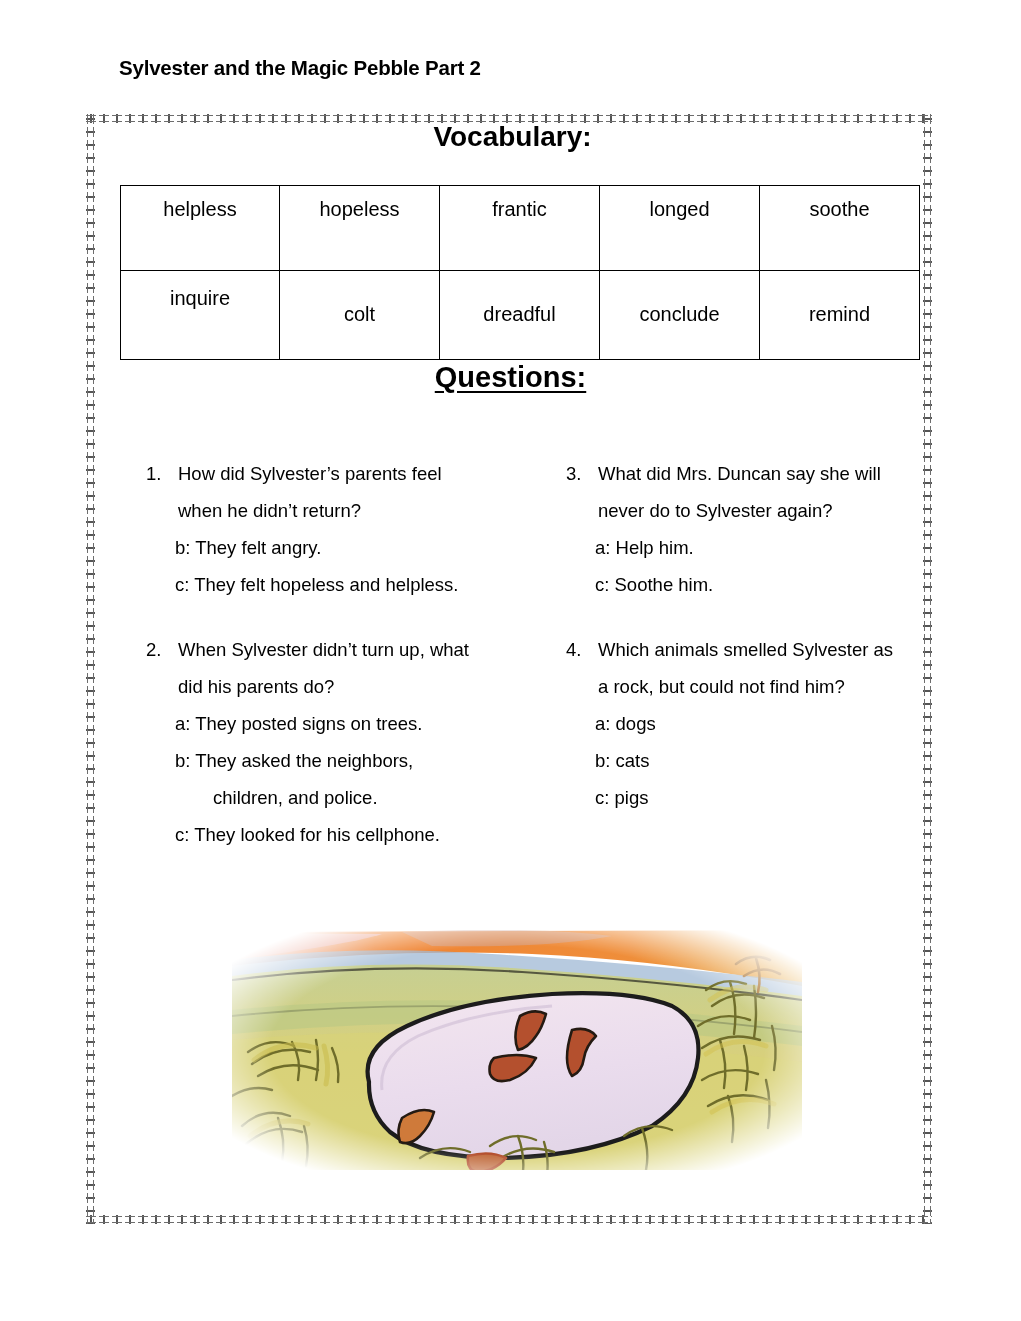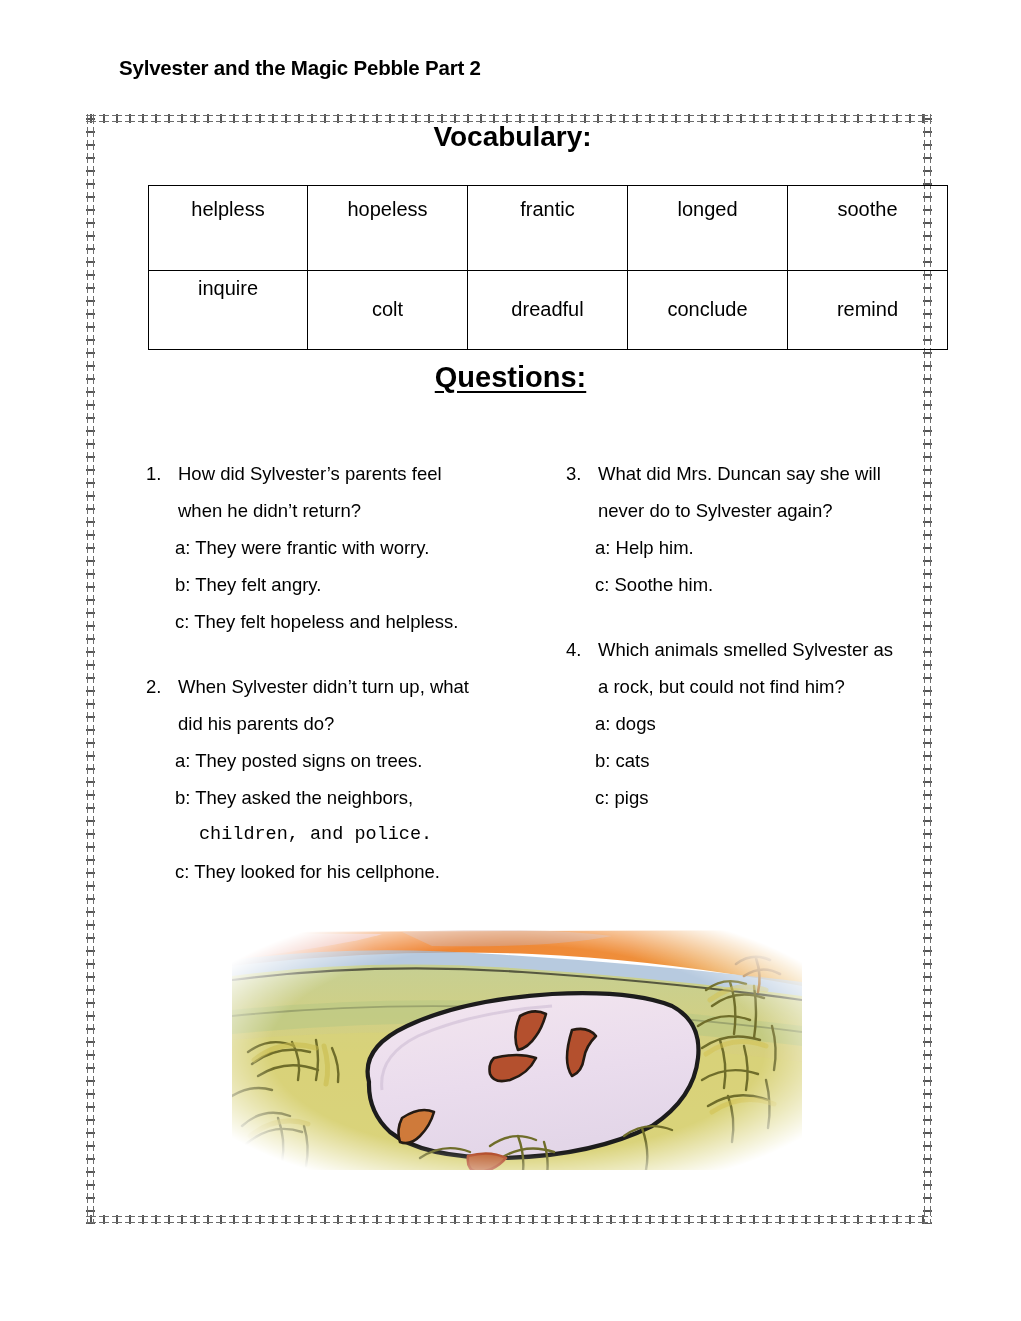--- a/index.html
+++ b/index.html
@@ -125,37 +125,36 @@
   }
 
   
   #vocab-table {
     position: absolute;
     left: 120px;
     top: 185px;
     width: 784px;
     border-collapse: collapse;
     table-layout: fixed;
-    margin-left: 28px;
   }
   #vocab-table td {
     border: 1.6px solid #000;
     font-size: 20px;
     text-align: center;
     height: 71px;
     vertical-align: top;
     padding-top: 12px;
   }
   #vocab-table tr.row-2 td {
     vertical-align: middle;
     padding-top: 0;
   }
   #vocab-table tr.row-2 td.first-col {
     vertical-align: top;
-    padding-top: 6px;
+    padding-top: 16px;
   }
   #vocab-table td.col-1 { width: 156px; }
   #vocab-table td.col-2 { width: 157px; }
   #vocab-table td.col-3 { width: 157px; }
   #vocab-table td.col-4 { width: 157px; }
   #vocab-table td.col-5 { width: 157px; }
 
   
   #questions {
     position: absolute;
@@ -191,22 +190,21 @@
     line-height: 37px;
     white-space: nowrap;
   }
   .q-option {
     font-size: 18.5px;
     line-height: 37px;
     margin-left: -3px;
     white-space: nowrap;
   }
   .q-option.continuation {
-    margin-left: 21px;
-    font-family: Liberation Mono, monospace;
+    margin-left: 35px;
   }
 
   
   #illustration {
     position: absolute;
     left: 232px;
     top: 930px;
     width: 570px;
     height: 240px;
   }
@@ -262,21 +260,20 @@
 
 <div id="questions">
 
   <div class="q-column" id="q-col-left">
 
     <div class="q-item">
       <div class="q-number">1.</div>
       <div class="q-body">
         <div class="q-prompt-line">How did Sylvester’s parents feel</div>
         <div class="q-prompt-line">when he didn’t return?</div>
-        <div class="q-option">a: They were frantic with worry.</div>
         <div class="q-option">b: They felt angry.</div>
         <div class="q-option">c: They felt hopeless and helpless.</div>
       </div>
     </div>
 
     <div class="q-item">
       <div class="q-number">2.</div>
       <div class="q-body">
         <div class="q-prompt-line">When Sylvester didn’t turn up, what</div>
         <div class="q-prompt-line">did his parents do?</div>

